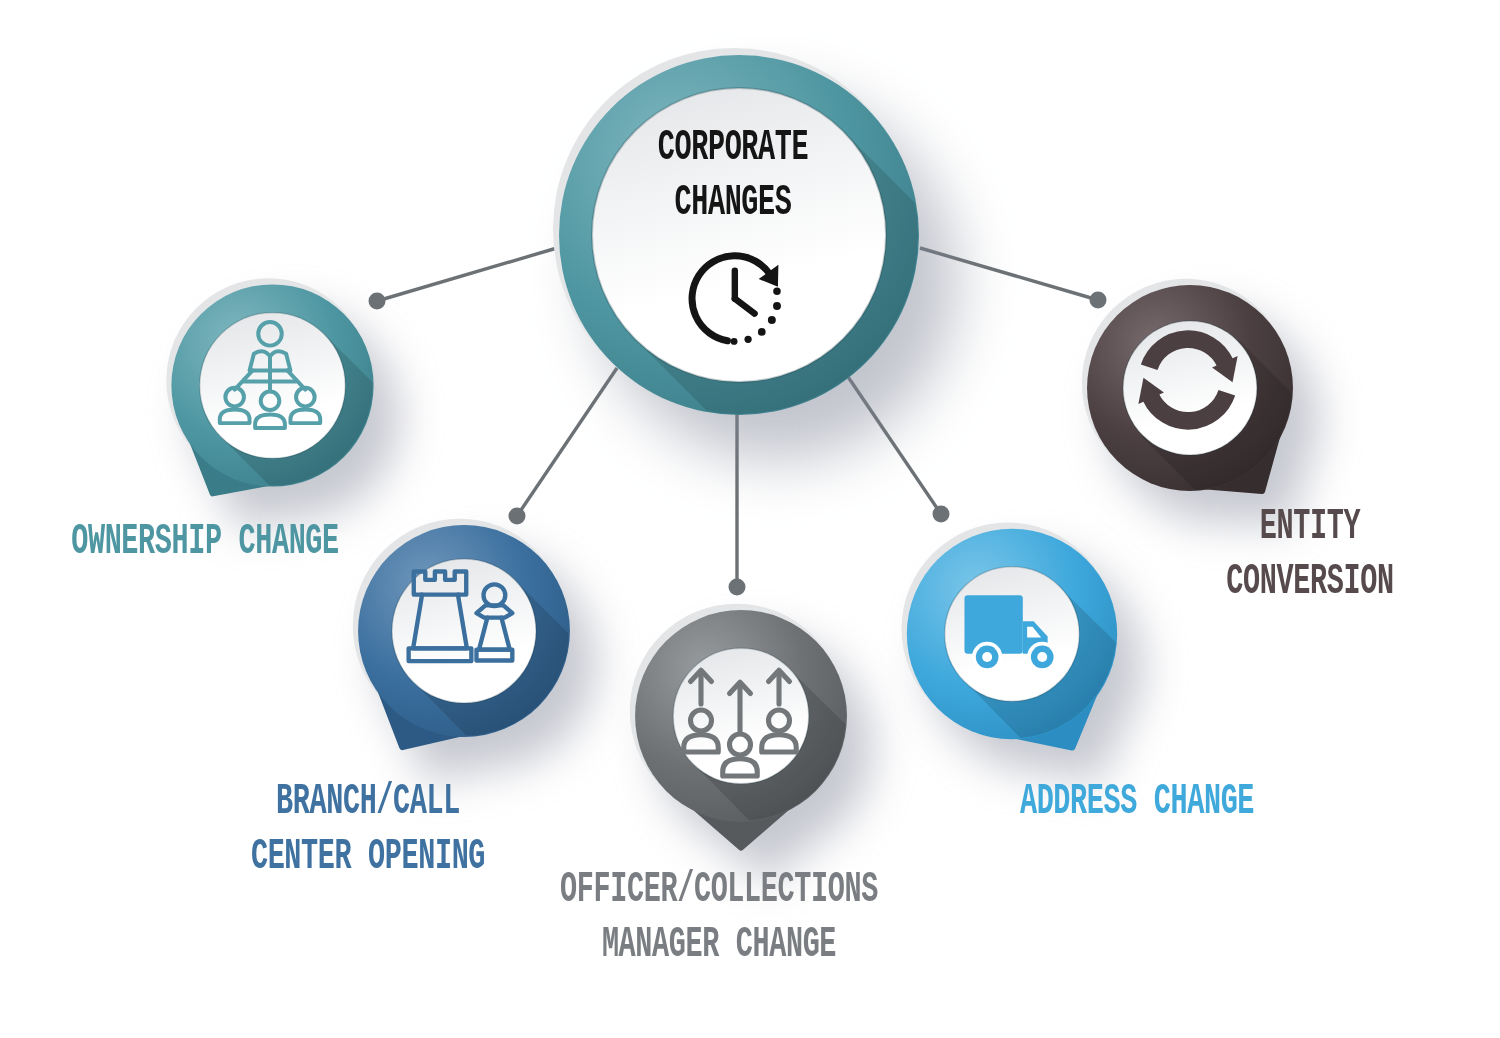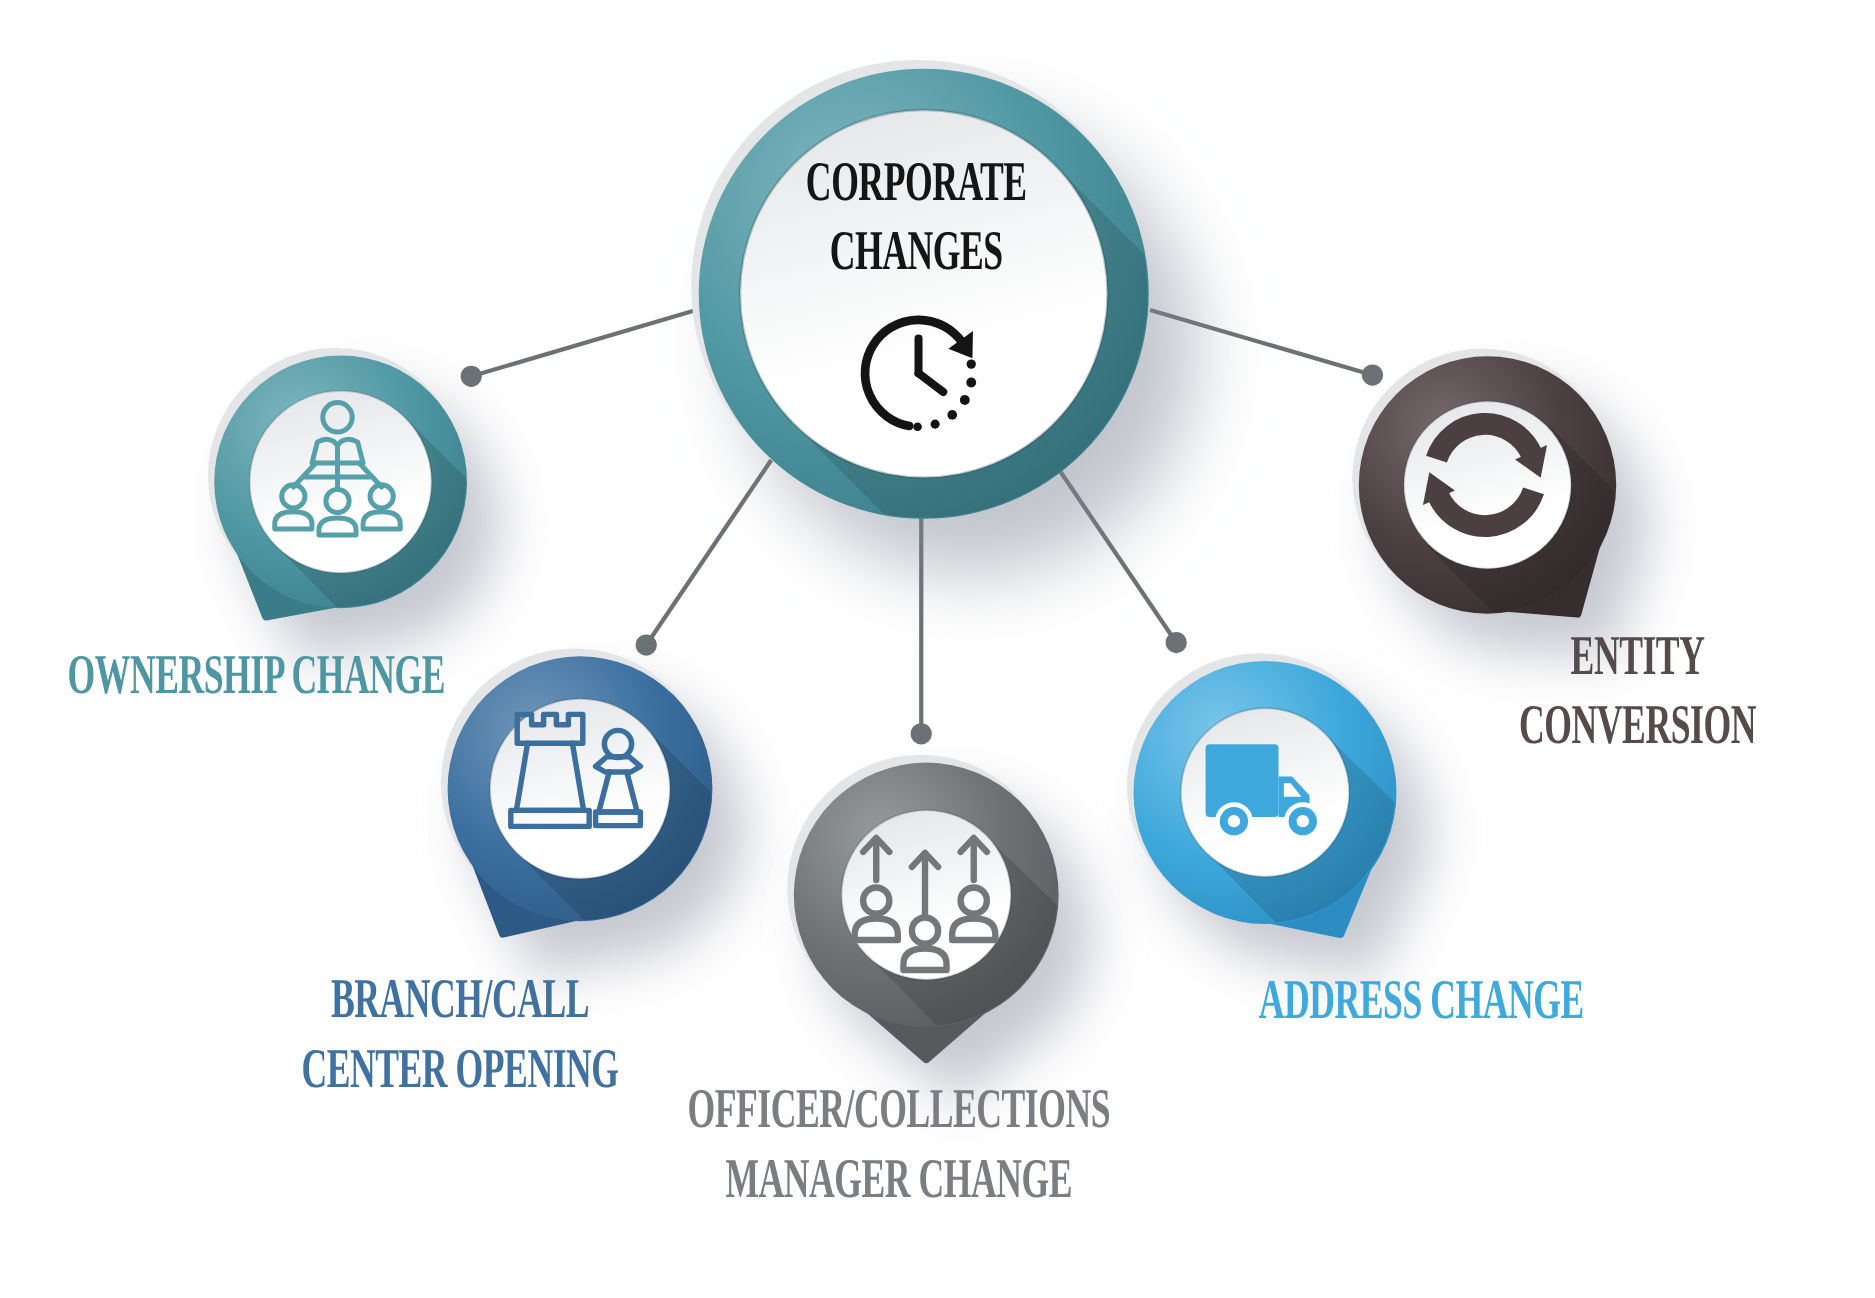--- a/index.html
+++ b/index.html
@@ -1,17 +1,17 @@
 <!DOCTYPE html>
 <html><head>
 <meta charset="utf-8">
 <style>
   html,body{margin:0;padding:0;background:#fff;}
   .stage{position:relative;width:1500px;height:1038px;background:#ffffff;overflow:hidden;
-         font-family:Liberation Serif, serif;}
+         font-family:Liberation Mono, monospace;}
   .overlay{position:absolute;left:0;top:0;}
   .bubble{position:absolute;filter:drop-shadow(26px 32px 22px rgba(128,134,150,.45));}
   .bubble.center{filter:drop-shadow(38px 46px 30px rgba(128,134,150,.48));}
   .icon{position:absolute;}
   .label{position:absolute;white-space:pre-line;text-align:center;
          transform:translate(-50%,-50%) scale(0.75,1.18);
          font-weight:700;font-size:38px;line-height:47px;letter-spacing:-0.5px;}
   .title{position:absolute;white-space:pre-line;text-align:center;
          transform:translate(-50%,-50%) scale(0.75,1.18);
          font-weight:700;font-size:38px;line-height:47px;letter-spacing:-0.5px;}

